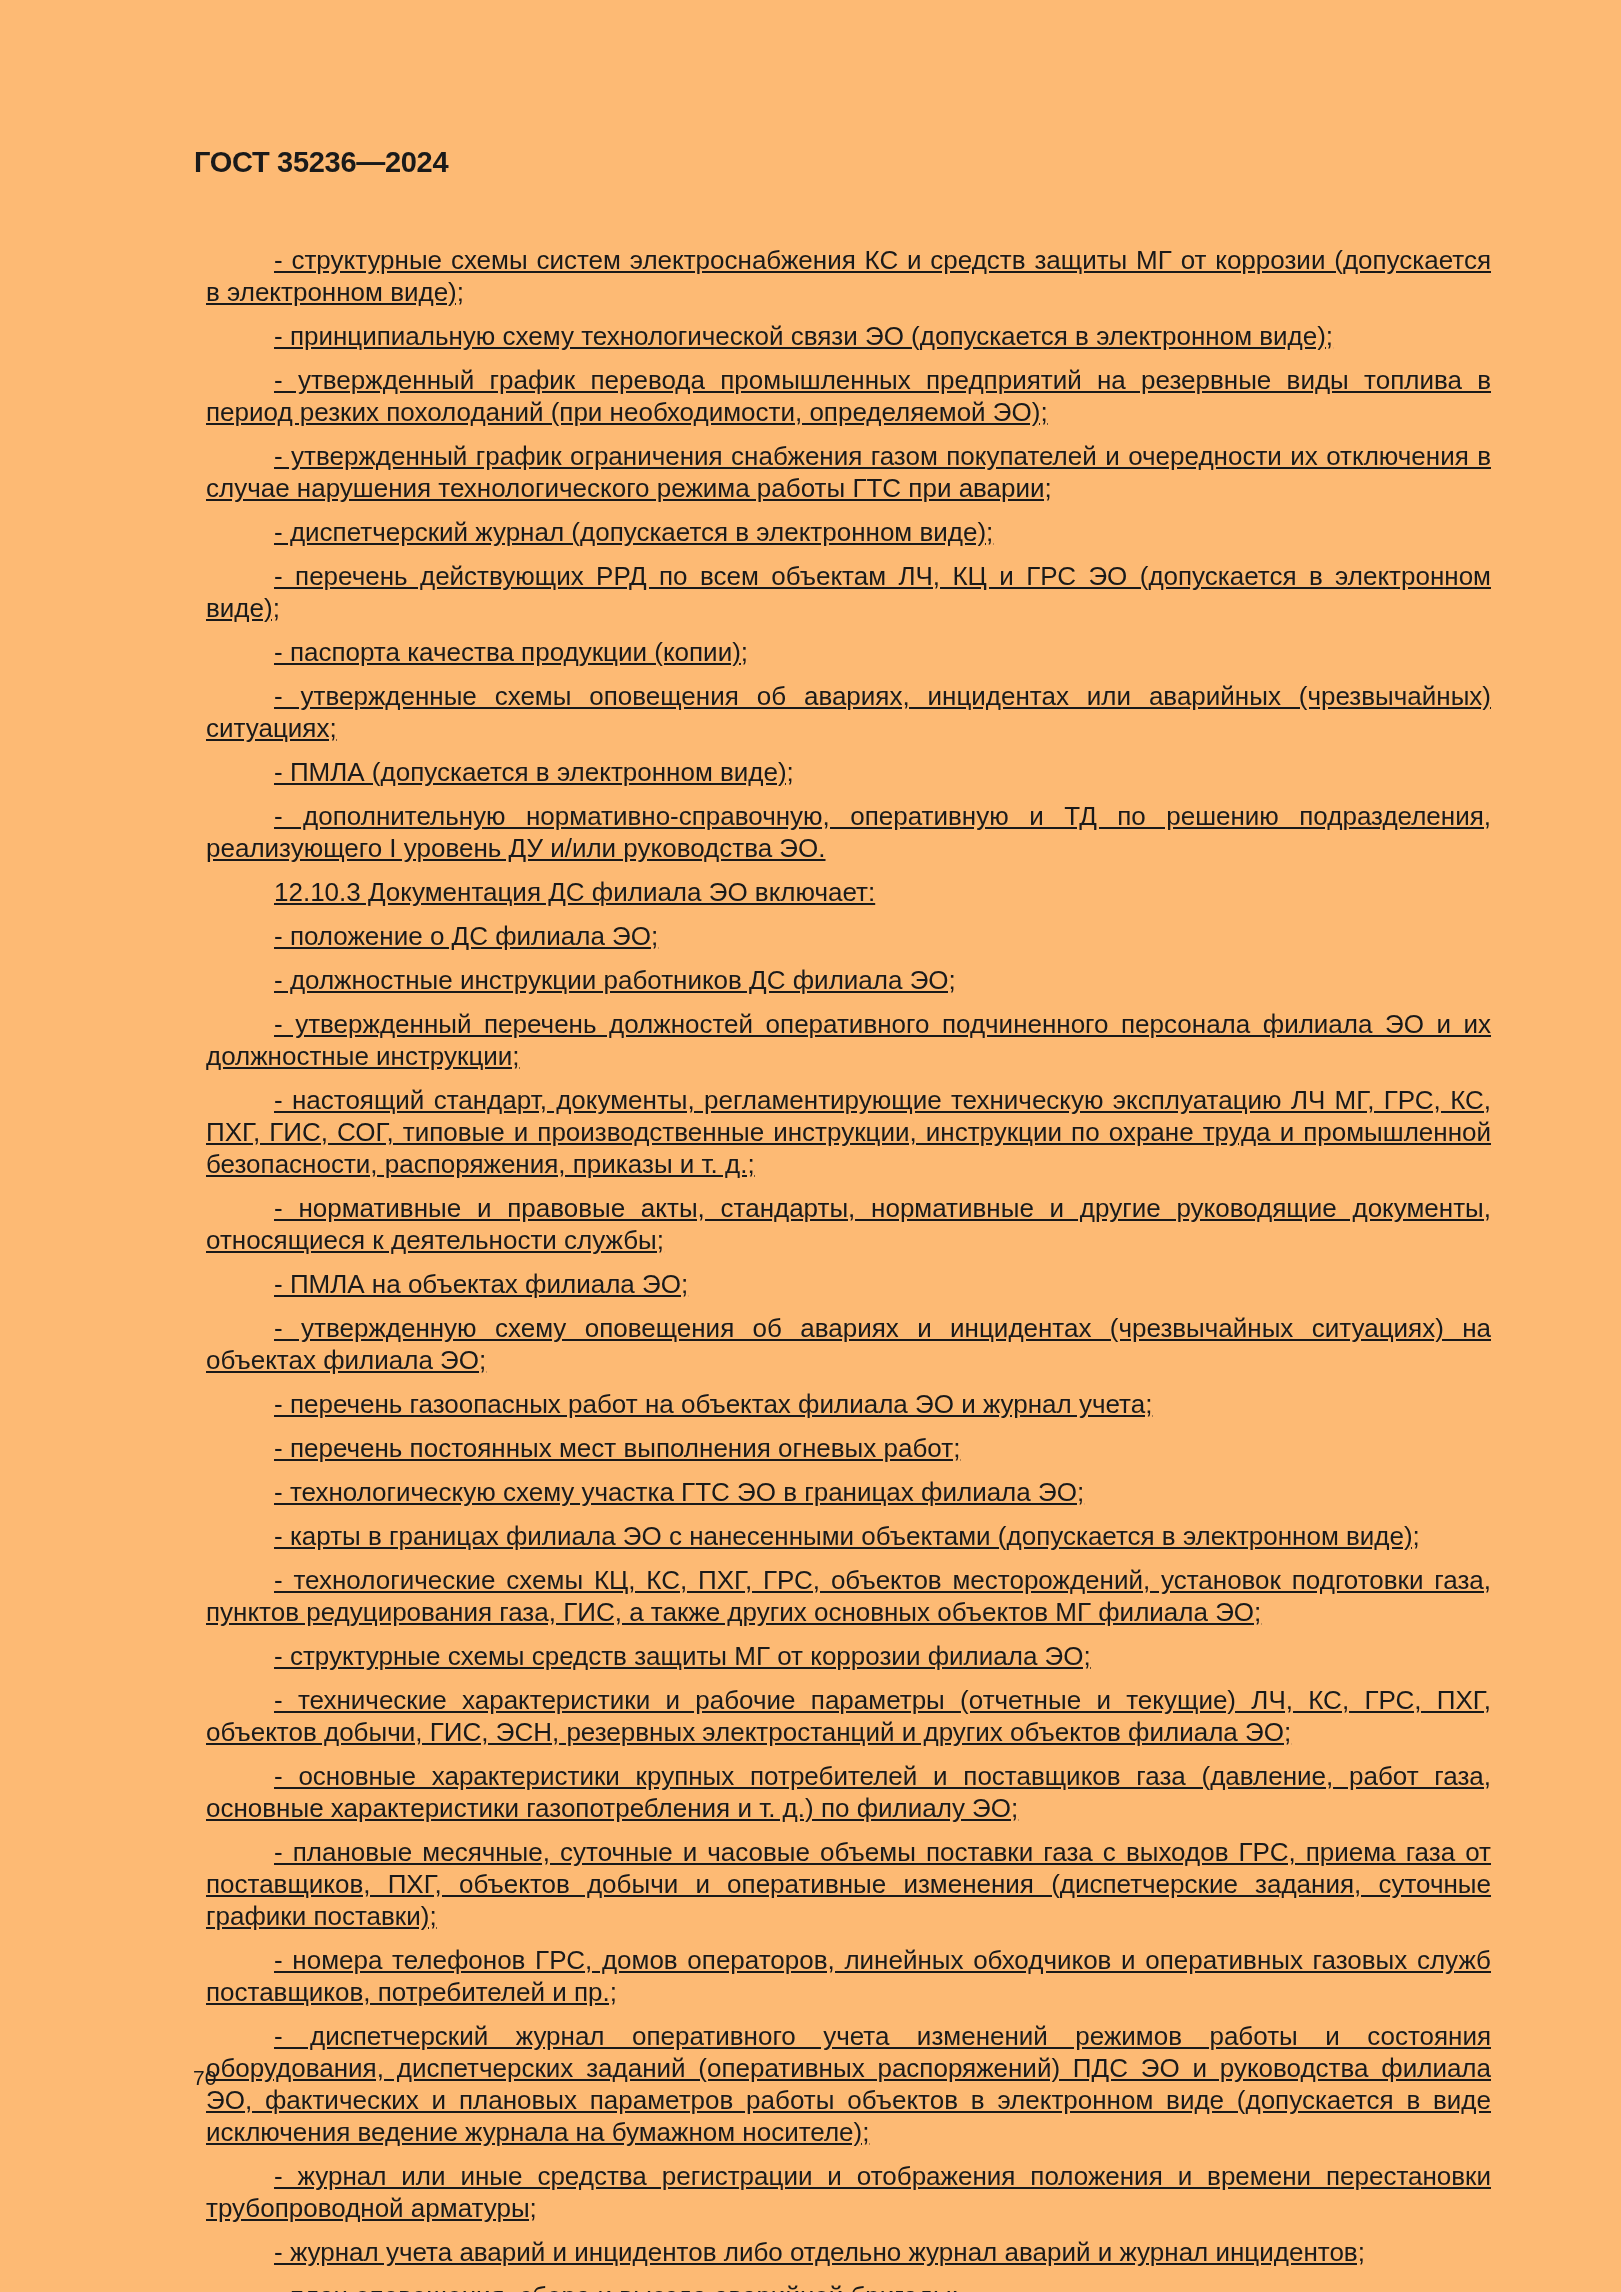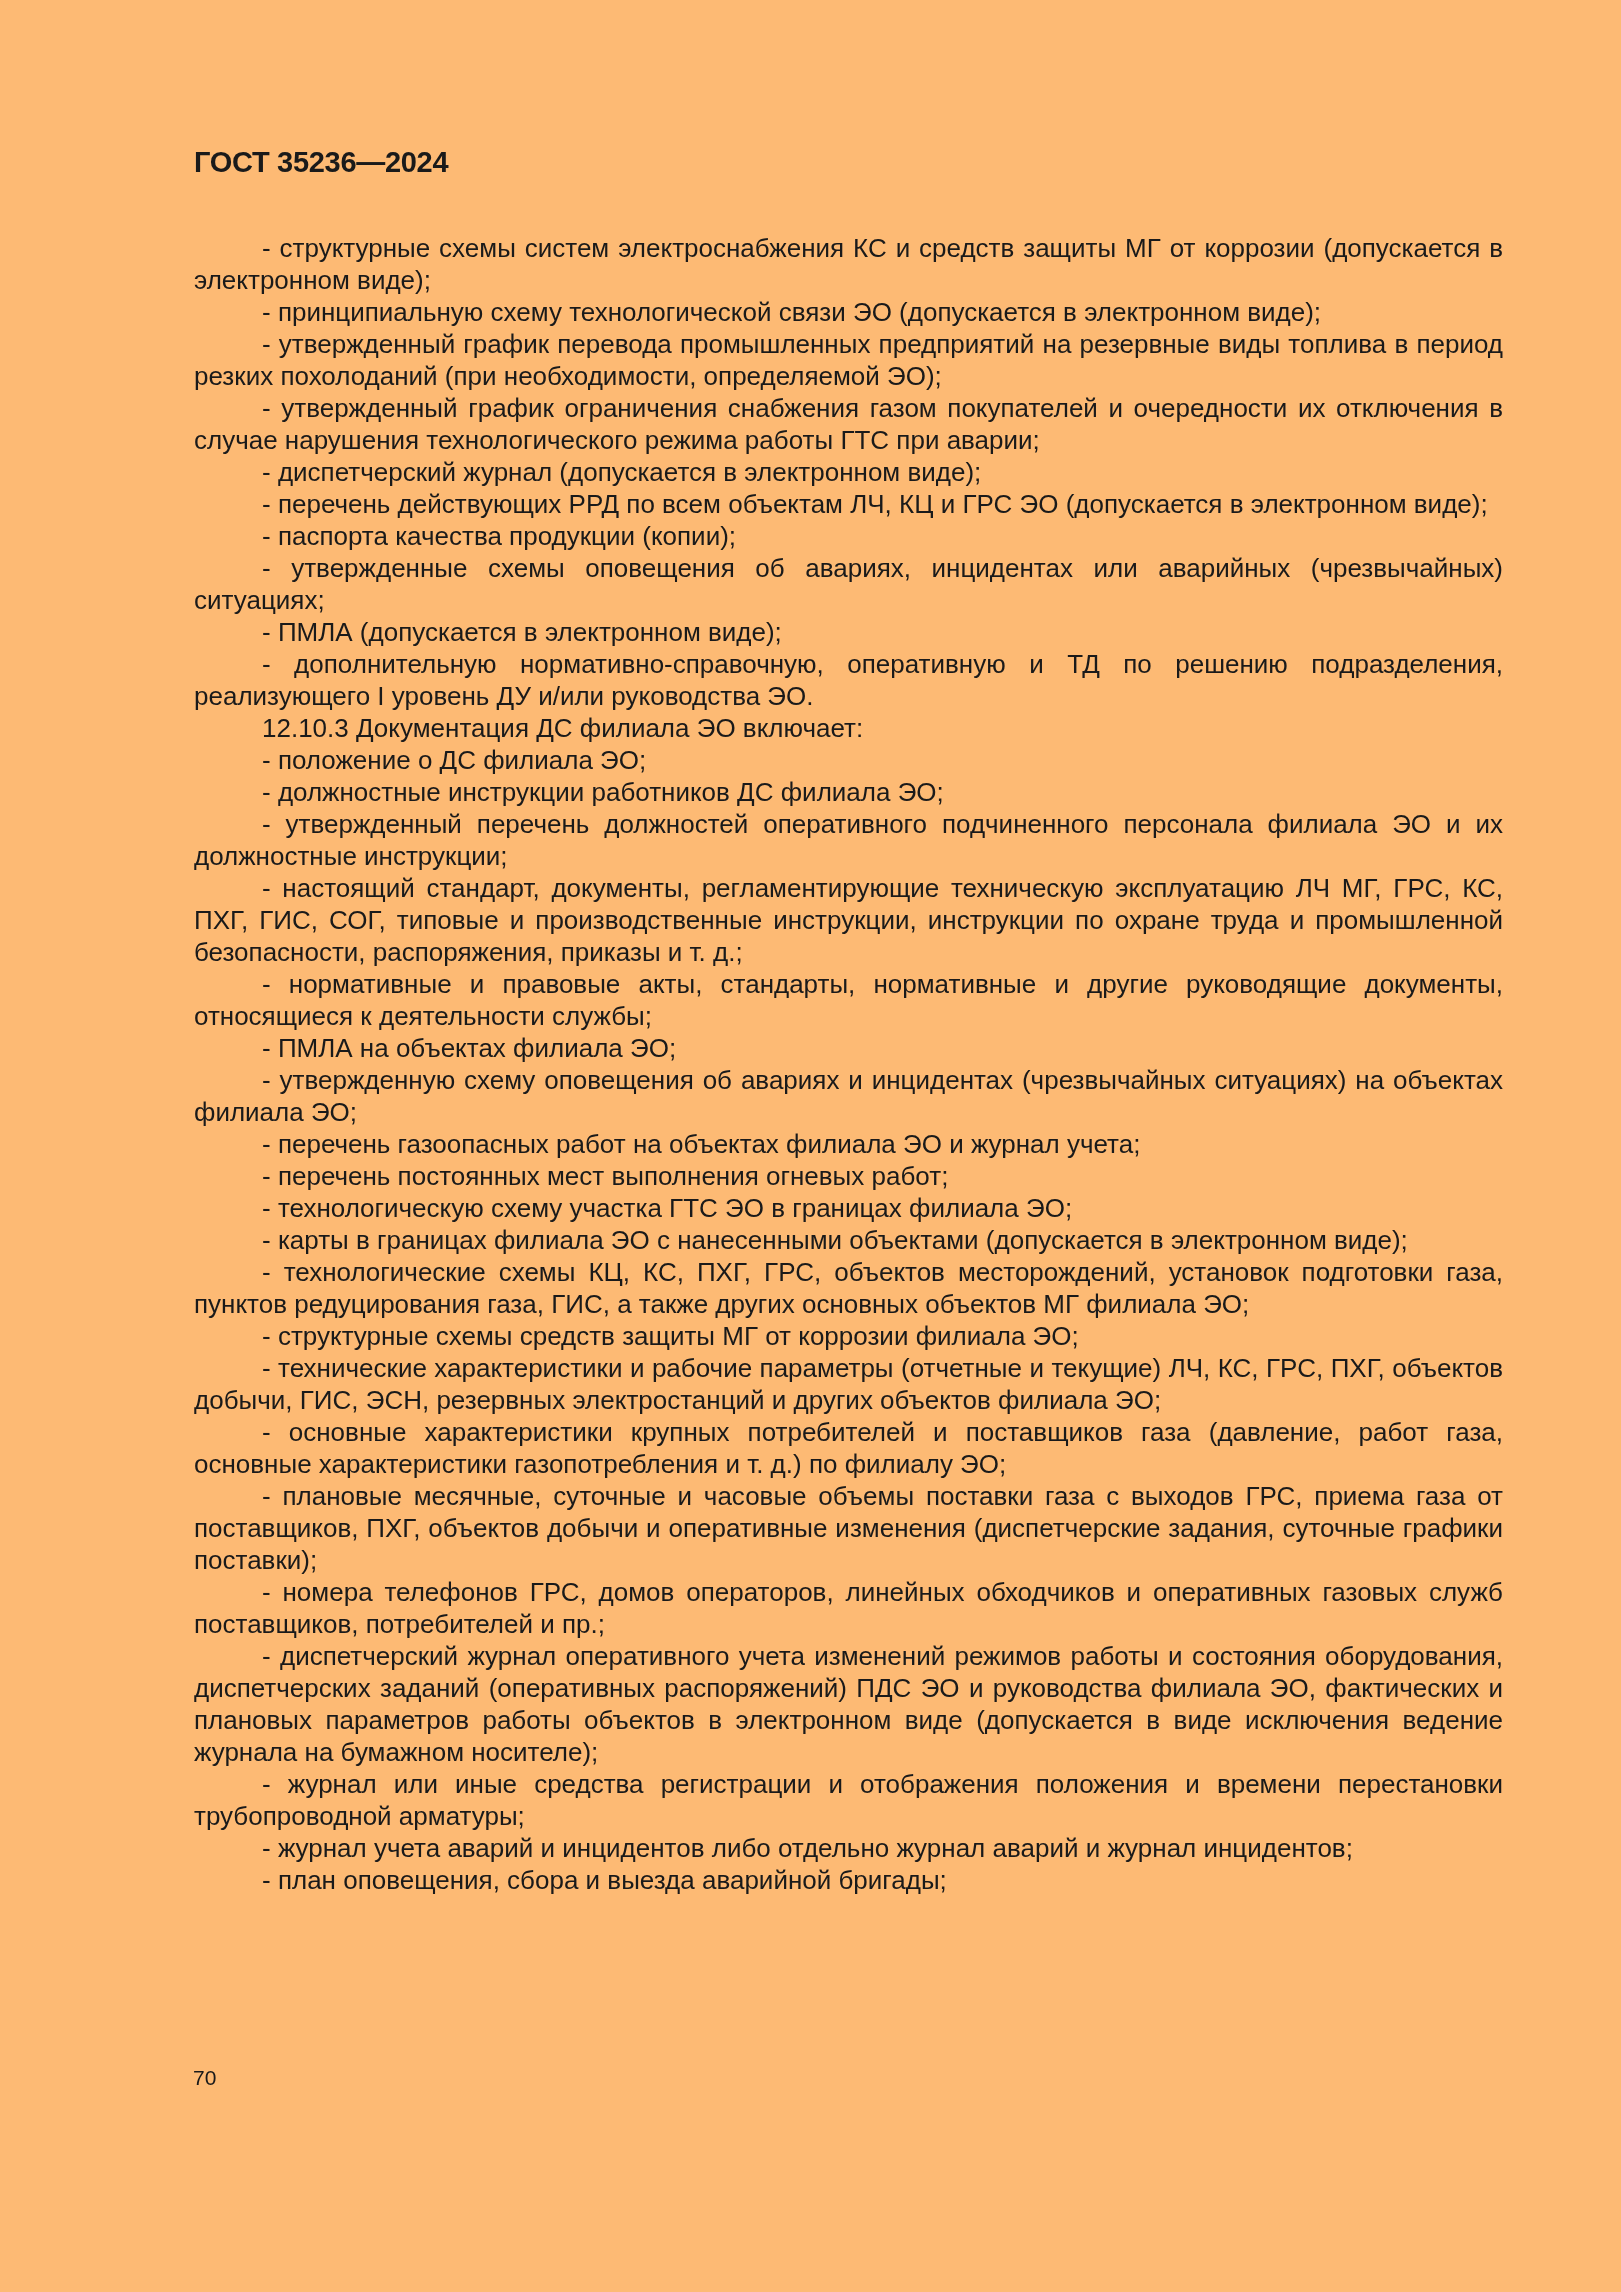--- a/index.html
+++ b/index.html
@@ -34,23 +34,24 @@
     left: 194px;
     top: 232px;
     width: 1309px;
     font-size: 26px;
     line-height: 32px;
     text-align: justify;
     hyphens: auto;
     -webkit-hyphens: auto;
   }
   .content p {
-    margin: 0;
+    margin: 12px;
     padding: 0;
     text-indent: 68px;
+    text-decoration: underline;
   }
   .page-number {
     position: absolute;
     left: 193px;
     top: 2066px;
     font-size: 21px;
   }
 </style>
 </head>
 <body>

